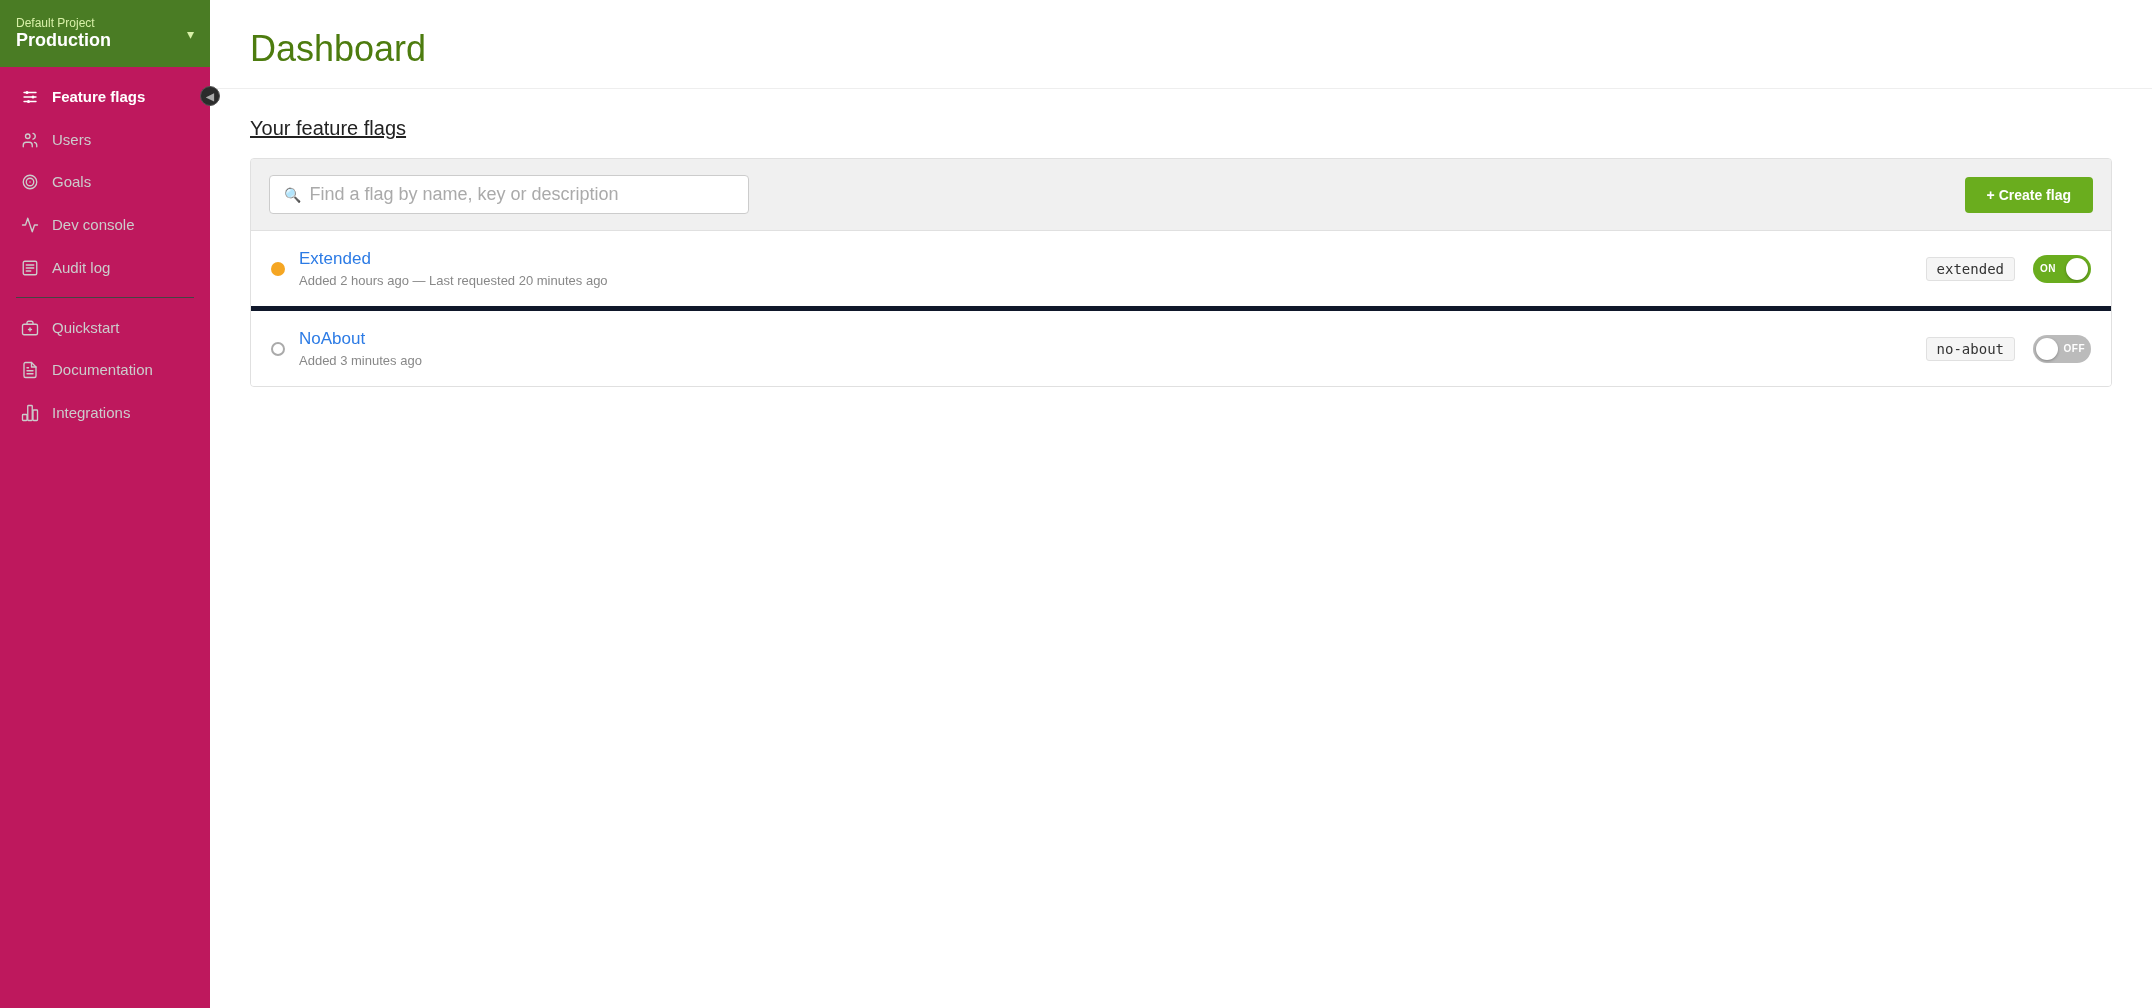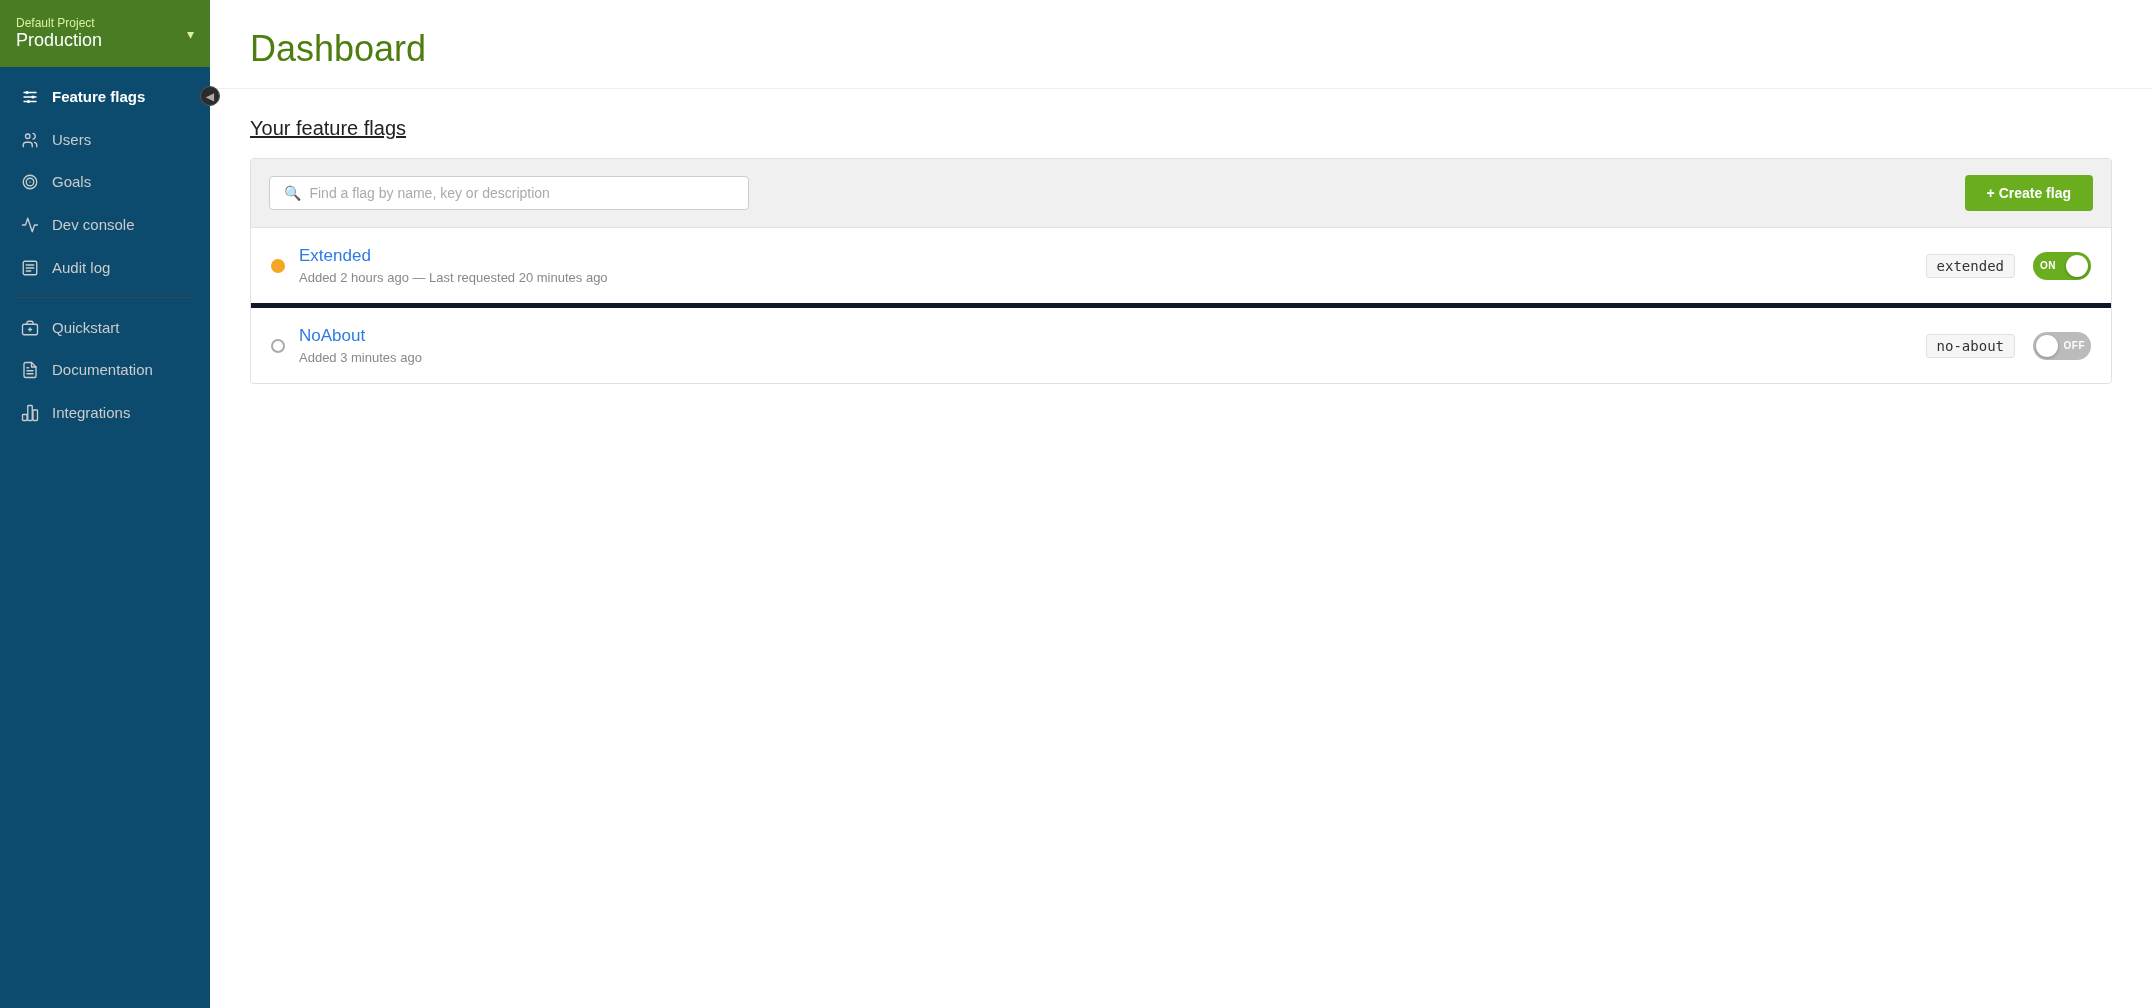--- a/index.html
+++ b/index.html
@@ -2,21 +2,21 @@
 <html><head>
   <meta charset="utf-8">
   <style>
     * { box-sizing: border-box; margin: 0; padding: 0; }
     body { font-family: -apple-system, BlinkMacSystemFont, 'Segoe UI', sans-serif; display: flex; height: 100vh; overflow: hidden; background: #fff; }
 
     
     .sidebar {
       width: 210px;
       min-width: 210px;
-      background: #0c4a6e;
+      background: #be185d;
       display: flex;
       flex-direction: column;
       height: 100vh;
     }
 
     .sidebar-header {
       background: #4a7c24;
       padding: 16px 16px;
       cursor: pointer;
       display: flex;
@@ -26,21 +26,21 @@
 
     .sidebar-header-text {}
     .sidebar-project-name {
       font-size: 12px;
       color: #d8f0a8;
       font-weight: 400;
     }
     .sidebar-env-name {
       font-size: 18px;
       color: #fff;
-      font-weight: 400;
+      font-weight: 700;
       text-align: right;
     }
 
     .sidebar-chevron {
       color: #d8f0a8;
       font-size: 14px;
     }
 
     .sidebar-nav {
       flex: 1;
@@ -158,21 +158,21 @@
     }
 
     .search-icon-glyph {
       color: #999;
       font-size: 14px;
     }
 
     .search-input {
       border: none;
       outline: none;
-      font-size: 14px;
+      font-size: 18px;
       color: #4d7c0f;
       background: transparent;
       width: 100%;
     }
 
     .search-input::placeholder { color: #aaa; }
 
     .add-flag-button {
       background: #6aad1e;
       color: #fff;

